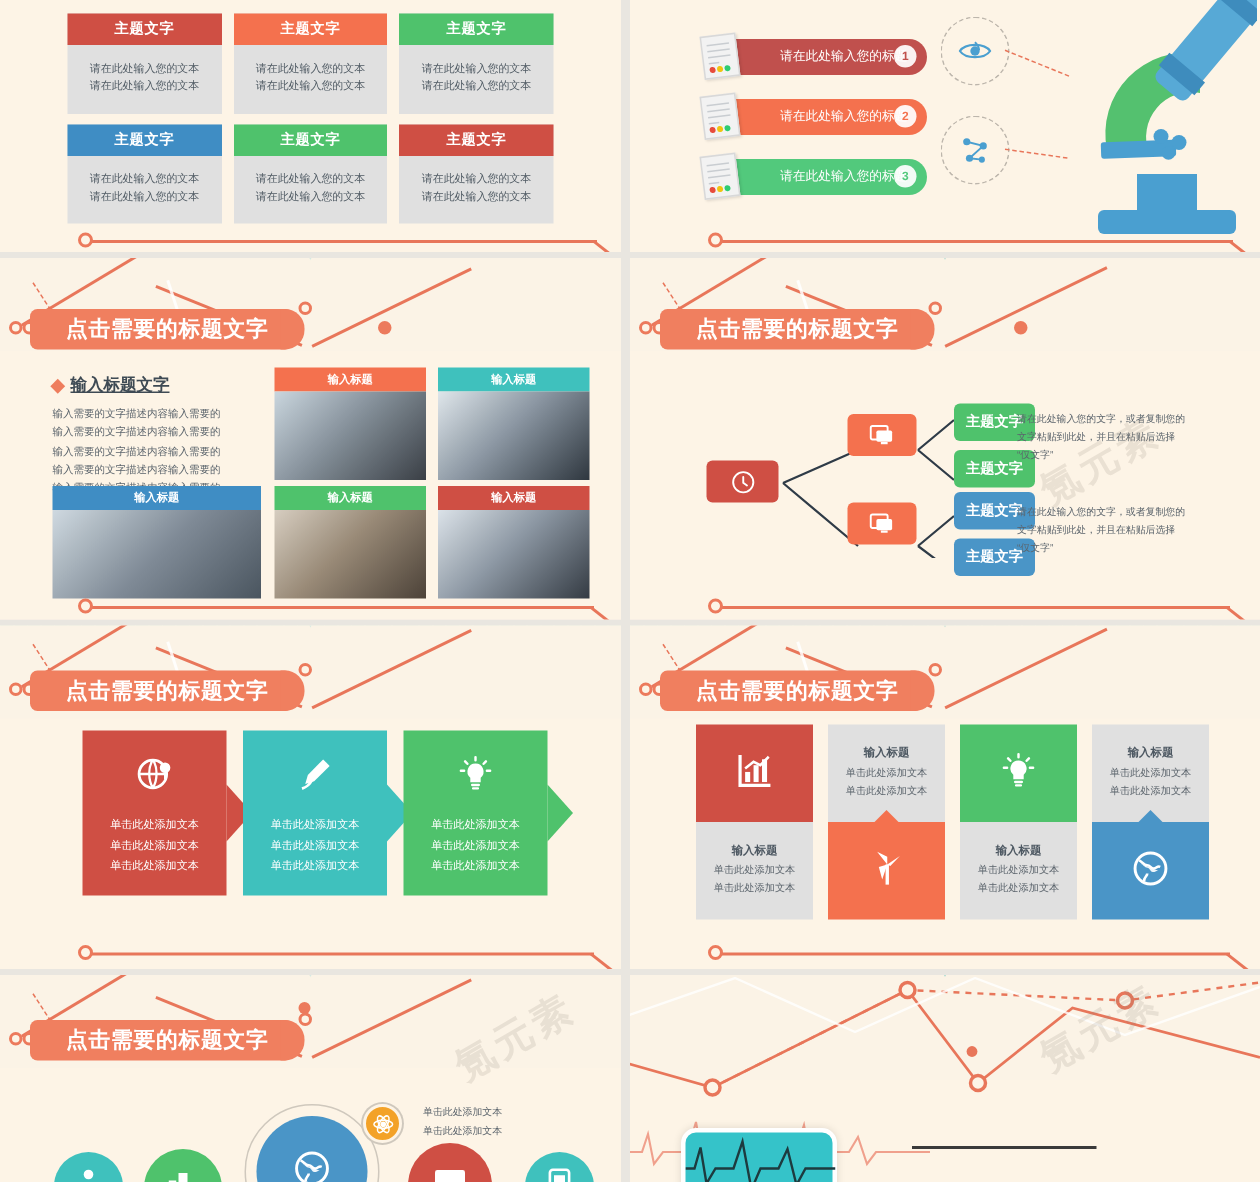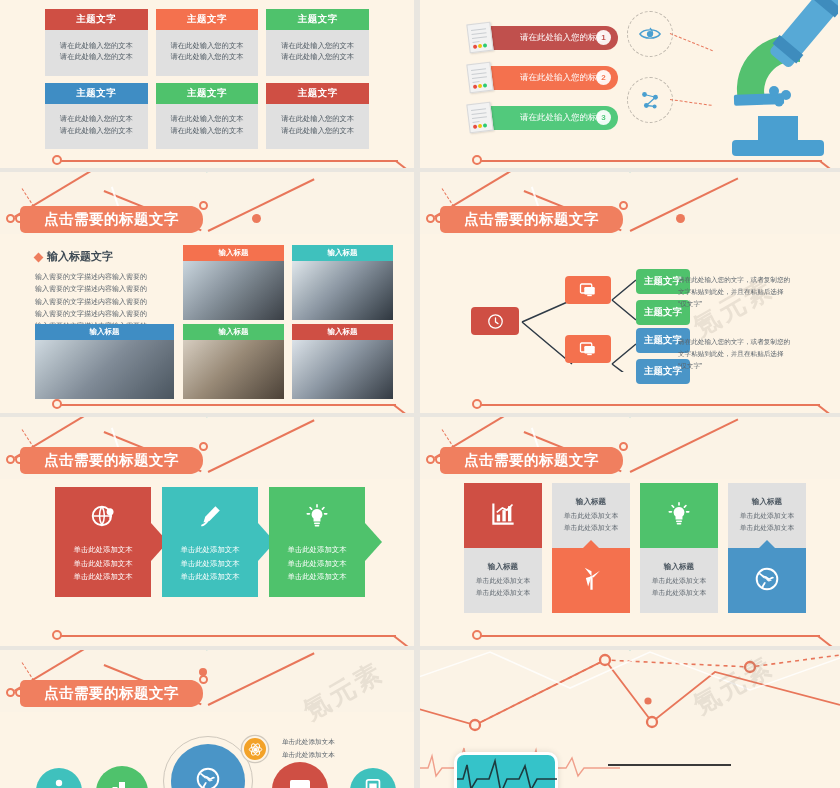--- a/index.html
+++ b/index.html
@@ -84,21 +84,21 @@
   .paper i{ position:absolute; left:3px; right:4px; height:1.3px; background:#c9cdd1; }
   .circ{ position:absolute; width:46px; height:46px; border-radius:50%;
          border:1.4px dashed #bdb6ac; display:flex; align-items:center;
          justify-content:center; background:#fdf4e6; }
 
   
   .phcap{ color:#fff; font-size:7.5px; text-align:center; padding:3px 0; font-weight:bold;}
   .photo{ position:absolute; }
   .pimg{ width:100%; height:calc(100% - 14px); background-size:cover;
          background-position:center; filter:saturate(.95); }
-  .hd{ font-size:11px; font-weight:bold; color:#3e4a54; }
+  .hd{ font-size:11px; font-weight:bold; color:#3e4a54;text-decoration:underline; }
   .bullet{ display:inline-block; width:7px; height:7px; background:#ee7d5d;
            transform:rotate(45deg); margin-right:5px; vertical-align:middle; }
   .para{ font-size:7px; color:#5b646c; line-height:1.75; margin-top:7px; }
 
   
   .node{ position:absolute; border-radius:4px; display:flex; align-items:center;
          justify-content:center; color:#fff; font-size:9.5px; font-weight:bold; }
   .txtblk{ position:absolute; font-size:6.6px; color:#5b646c; line-height:1.85; }
 
   

